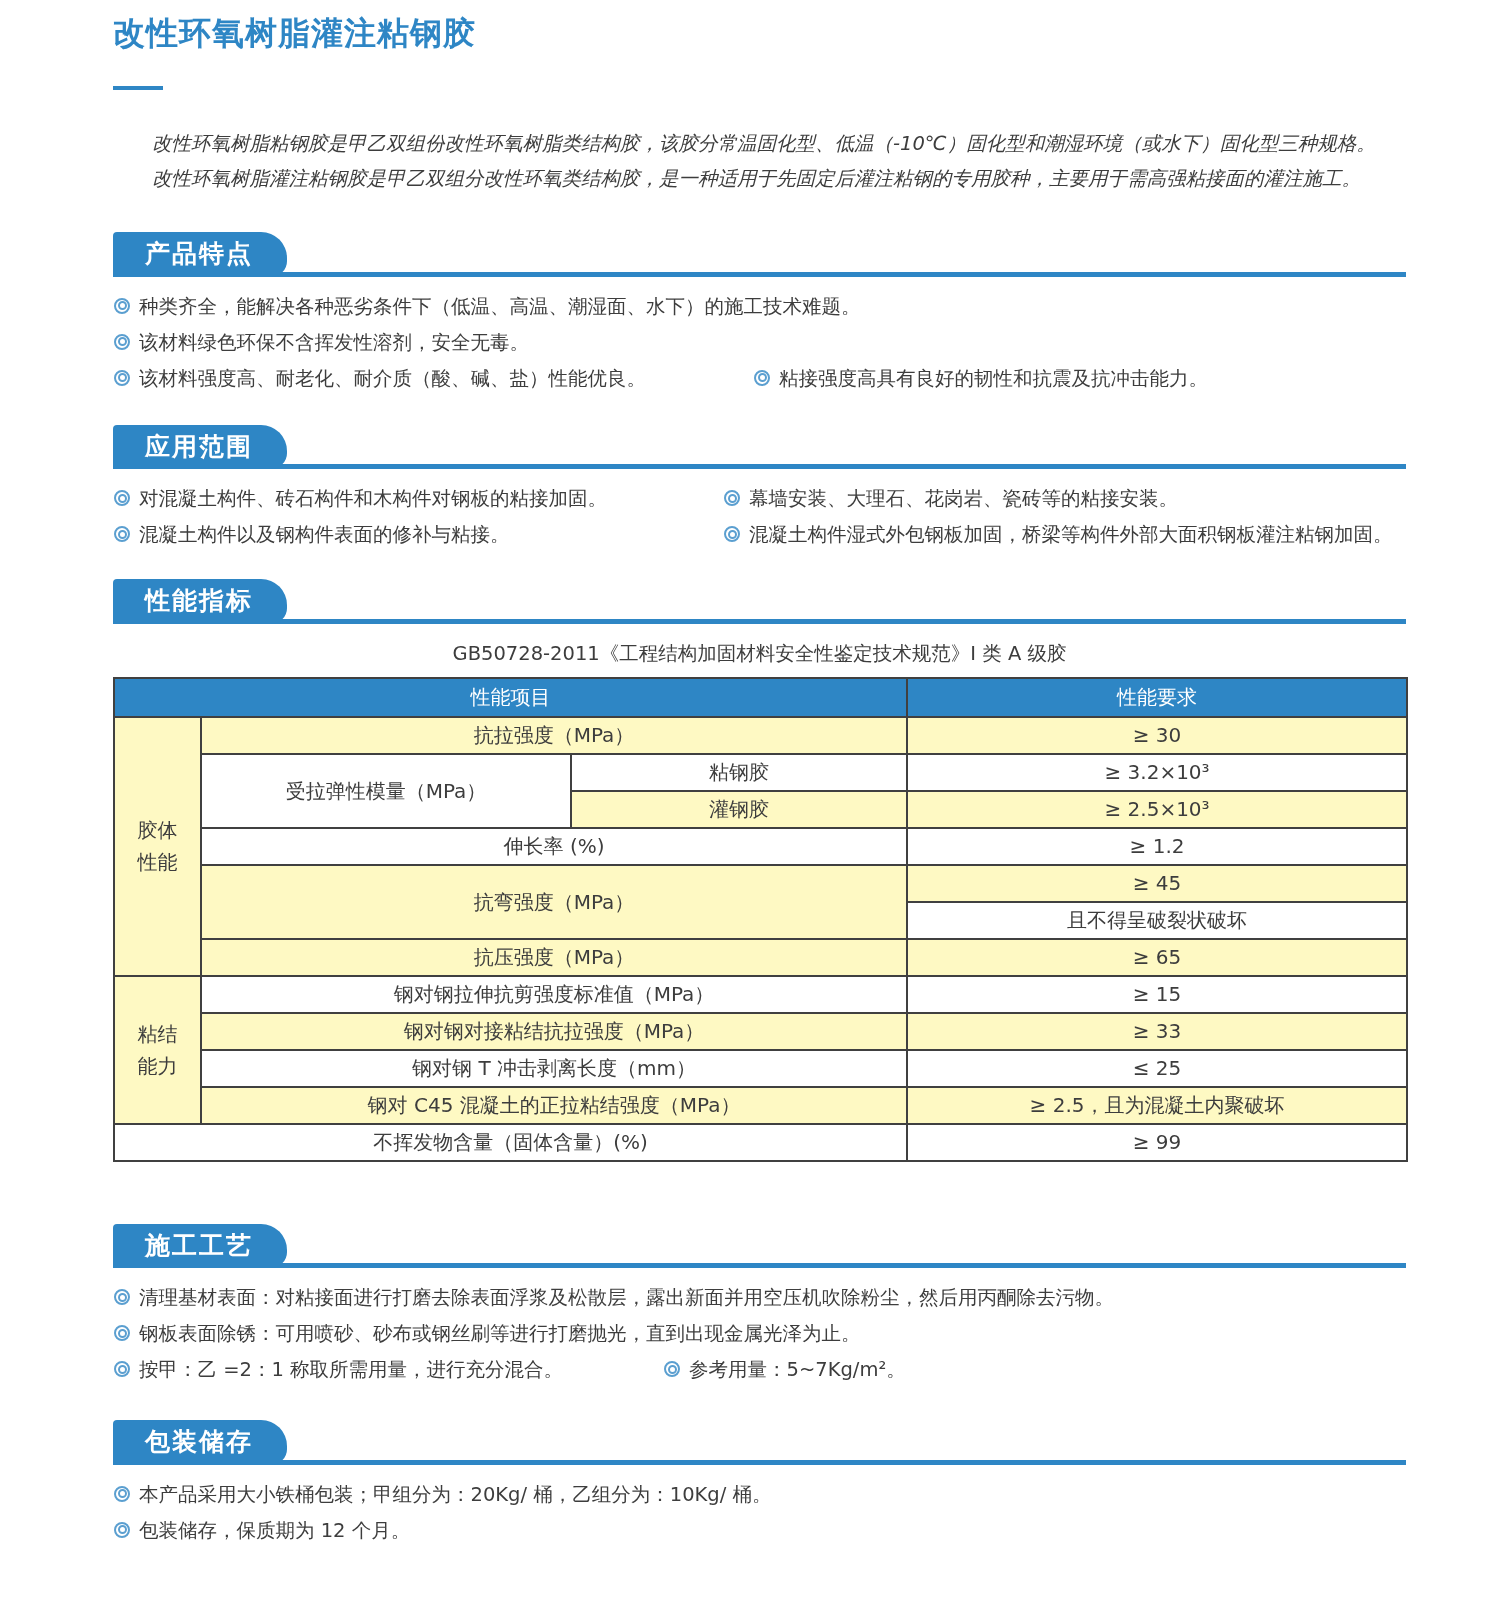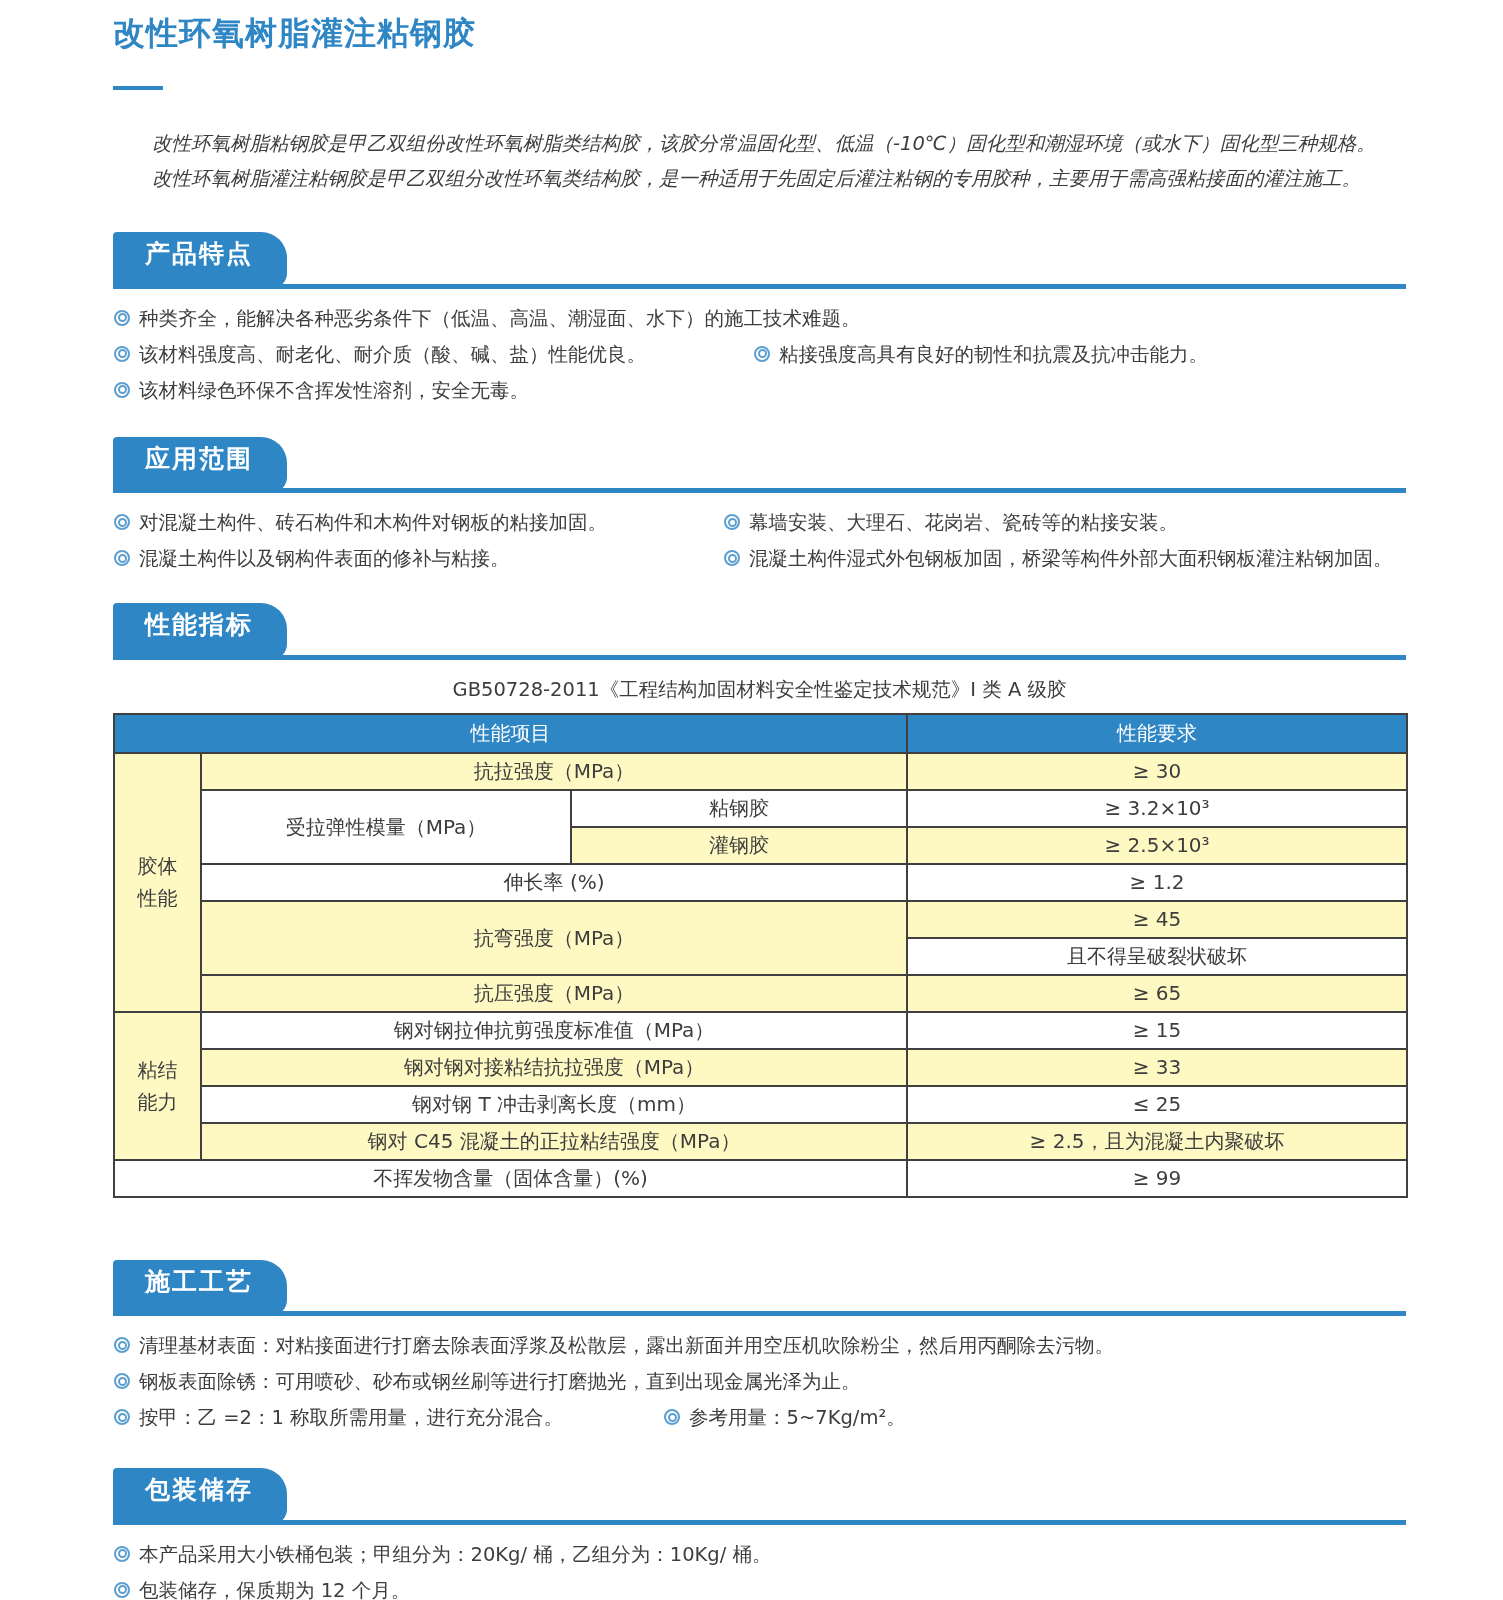--- a/index.html
+++ b/index.html
@@ -21,21 +21,21 @@
   
   .intro{margin-top:36px;font-size:19.5px;line-height:35px;}
   .intro-line{text-indent:39px;white-space:nowrap;font-style:italic;}
 
   
   .section{margin-top:0;}
   .section-header{position:relative;}
   .badge{
     display:inline-block;position:relative;z-index:2;
     background:#2e86c5;color:#ffffff;font-weight:bold;font-size:25px;
-    padding:8px 34px 21px 32px;letter-spacing:2px;
+    padding:8px 34px 9px 32px;letter-spacing:2px;
     border-radius:4px 26px 16px 4px;
     line-height:1.1;
   }
   .rule{height:5px;background:#2e86c5;margin-top:-5px;position:relative;z-index:1;}
 
   
   .rows{margin-top:12px;font-size:19.5px;}
   .row{display:flex;align-items:flex-start;line-height:36px;}
   .bullet-item{display:flex;align-items:flex-start;}
   .bullet-icon{
@@ -93,33 +93,33 @@
       <div class="rule"></div>
     </div>
     <div class="rows">
       <div class="row">
         <div class="bullet-item">
           <span class="bullet-icon"></span>
           <span>种类齐全，能解决各种恶劣条件下（低温、高温、潮湿面、水下）的施工技术难题。</span>
         </div>
       </div>
       <div class="row">
+        <div class="bullet-item">
+          <span class="bullet-icon"></span>
+          <span>该材料绿色环保不含挥发性溶剂，安全无毒。</span>
+        </div>
+      </div>
+      <div class="row">
         <div class="bullet-item col-left-640">
           <span class="bullet-icon"></span>
           <span>该材料强度高、耐老化、耐介质（酸、碱、盐）性能优良。</span>
         </div>
         <div class="bullet-item">
           <span class="bullet-icon"></span>
           <span>粘接强度高具有良好的韧性和抗震及抗冲击能力。</span>
-        </div>
-      </div>
-      <div class="row">
-        <div class="bullet-item">
-          <span class="bullet-icon"></span>
-          <span>该材料绿色环保不含挥发性溶剂，安全无毒。</span>
         </div>
       </div>
     </div>
   </div>
 
   <div class="section mt-app">
     <div class="section-header">
       <span class="badge">应用范围</span>
       <div class="rule"></div>
     </div>

